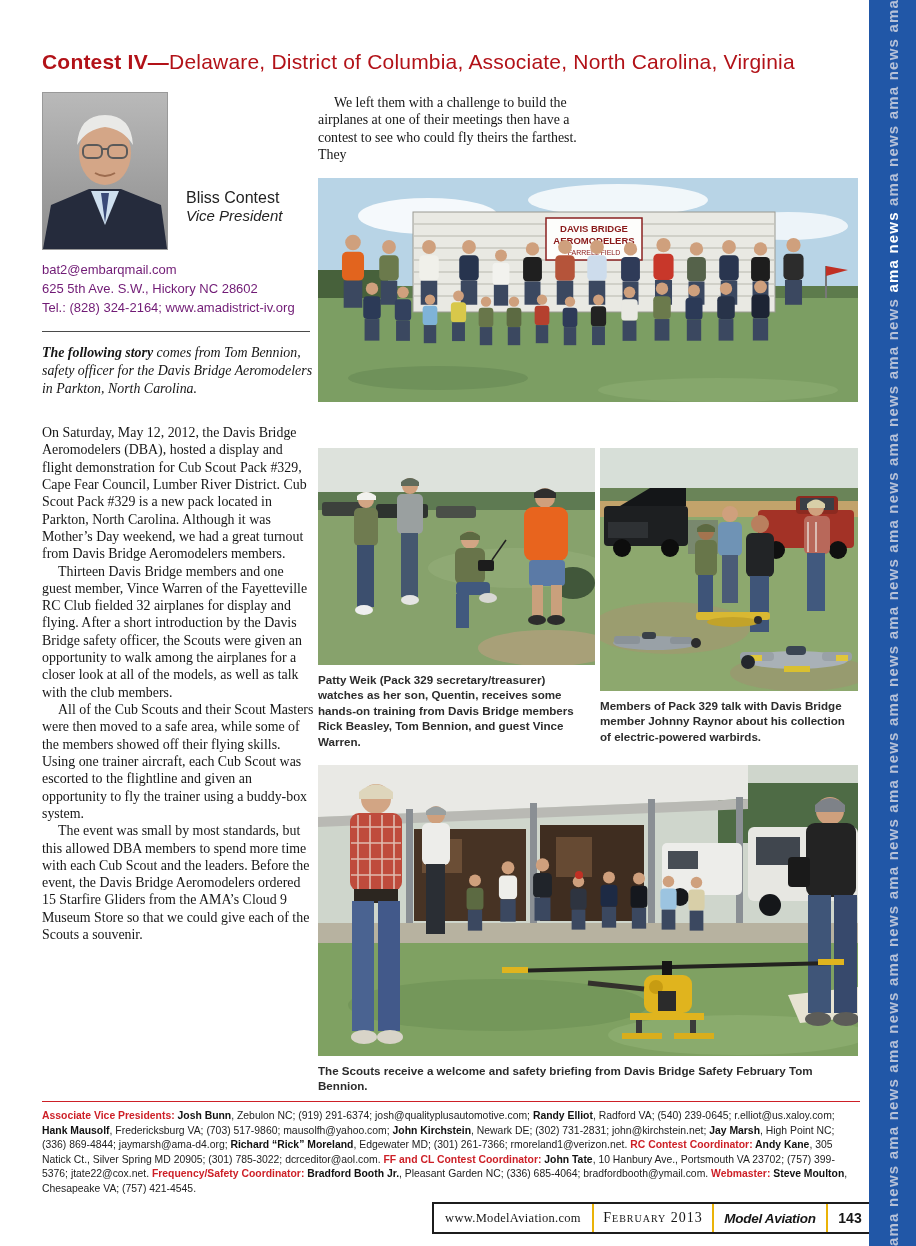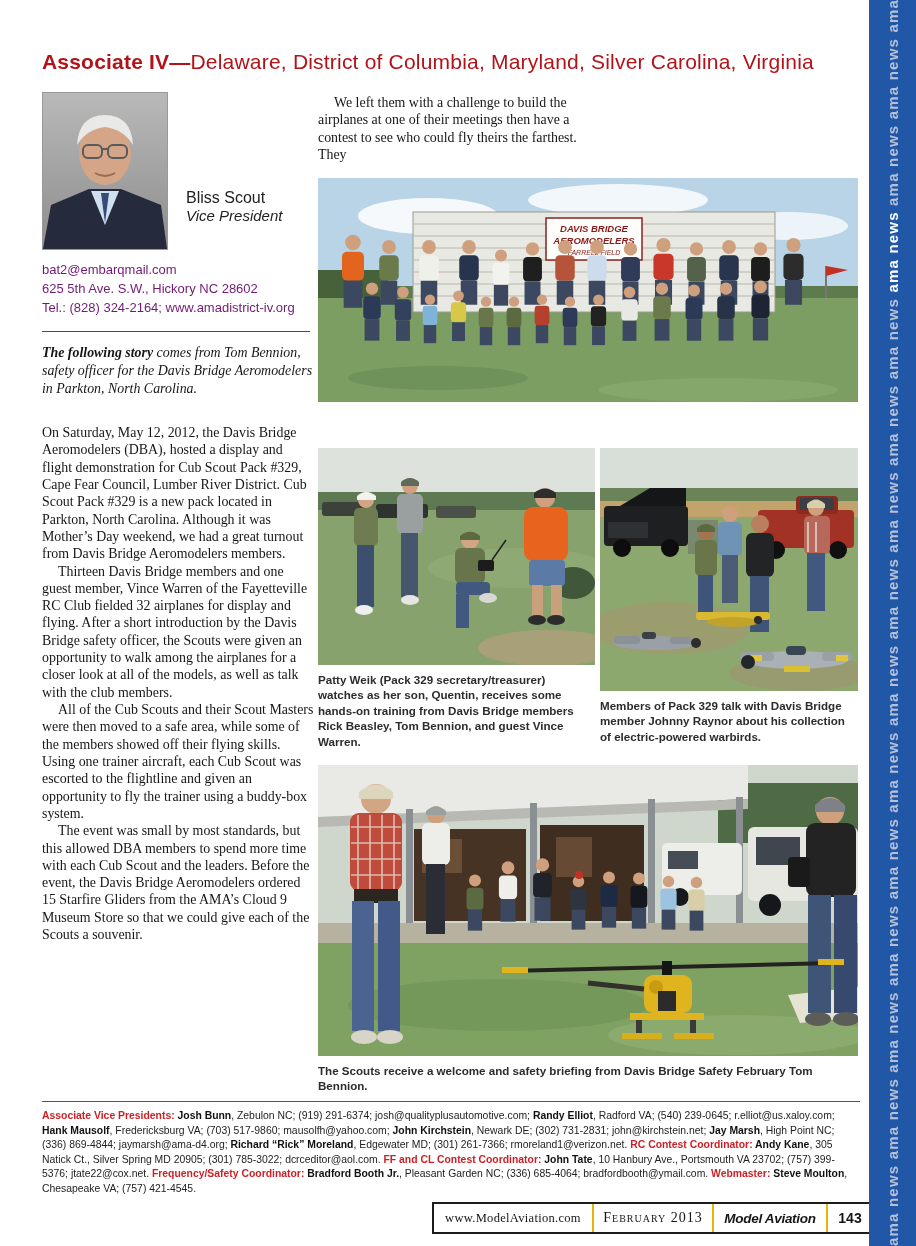--- a/index.html
+++ b/index.html
@@ -34,21 +34,21 @@
   .seg-italic{font-style:italic;}
   .article-col{position:absolute;width:274px;font-size:13.9px;line-height:1.245;}
   .article-col p{margin:0;}
   .article-col p.indent{text-indent:1.15em;}
   .col-left2{left:42px;top:424px;}
   .col-mid{left:318px;top:94px;width:274px;font-family:Liberation Serif, serif;}
   .col-right{left:600px;top:94px;width:260px;}
   .plane-glyph{font-size:13px;}
 
   
-  .photo{position:absolute;overflow:hidden;background:#fdba74;font-style:italic;}
+  .photo{position:absolute;overflow:hidden;background:#fdba74;}
   .photo svg{display:block;}
   .caption{position:absolute;font-family:"Liberation Sans",sans-serif;font-weight:600;
            font-size:11.6px;line-height:1.33;color:#2c2c2c;}
   .ph-group{left:318px;top:178px;width:540px;height:224px;}
   .cap-group{left:318px;top:409px;width:540px;}
   .ph-training{left:318px;top:448px;width:277px;height:217px;}
   .cap-training{left:318px;top:672px;width:274px;}
   .ph-warbirds{left:600px;top:448px;width:258px;height:243px;}
   .cap-warbirds{left:600px;top:698px;width:256px;}
   .ph-briefing{left:318px;top:765px;width:540px;height:291px;}
@@ -76,21 +76,21 @@
                 white-space:nowrap;font-family:"Liberation Sans",sans-serif;font-size:15px;letter-spacing:1.2px;}
   .seg-light{color:#b6c1d8;font-weight:600;}
   .seg-highlight{color:#ffffff;font-weight:bold;}
 </style>
 </head>
 <body>
 
 <div class="page">
 
   <div class="page-title">
-    <span class="t-bold">Associate IV—</span><span class="t-rest">Delaware, District of Columbia, Maryland, Silver Carolina, Virginia</span>
+    <span class="t-bold">Contest IV—</span><span class="t-rest">Delaware, District of Columbia, Associate, North Carolina, Virginia</span>
   </div>
 
   <div class="officer">
     <div class="portrait">
       <svg width="124" height="156" viewBox="0 0 124 156">
         <defs>
           <linearGradient id="pbg" x1="0" y1="0" x2="0" y2="1">
             <stop offset="0" stop-color="#b9b9b9"></stop>
               <stop offset="1" stop-color="#8d8d8d"></stop>
           </linearGradient>
@@ -101,21 +101,21 @@
         <polygon points="58,100 62,130 66,100" fill="#3a4a78"></polygon>
         <ellipse cx="62" cy="60" rx="26" ry="32" fill="#d4a687"></ellipse>
         <path d="M34 52 Q36 22 62 22 Q88 22 90 52 Q80 36 62 34 Q44 36 34 52 Z" fill="#e9e9e7"></path>
         <rect x="40" y="52" width="19" height="13" rx="5" fill="none" stroke="#5a5a5a" stroke-width="2"></rect>
         <rect x="65" y="52" width="19" height="13" rx="5" fill="none" stroke="#5a5a5a" stroke-width="2"></rect>
         <line x1="59" y1="56" x2="65" y2="56" stroke="#5a5a5a" stroke-width="2"></line>
         <path d="M52 80 Q62 86 72 80" stroke="#9c6b4e" stroke-width="2" fill="none"></path>
       </svg>
     </div>
     <div class="officer-meta">
-      <div class="officer-name">Bliss Scout</div>
+      <div class="officer-name">Bliss Contest</div>
       <div class="officer-role">Vice President</div>
     </div>
   </div>
 
   <div class="contact">
     <div>bat2@embarqmail.com</div>
     <div>625 5th Ave. S.W., Hickory NC 28602</div>
     <div>Tel.: (828) 324-2164; www.amadistrict-iv.org</div>
   </div>
 

